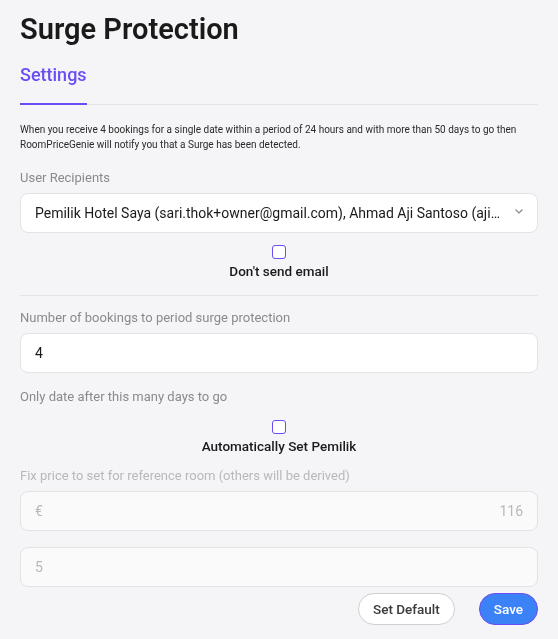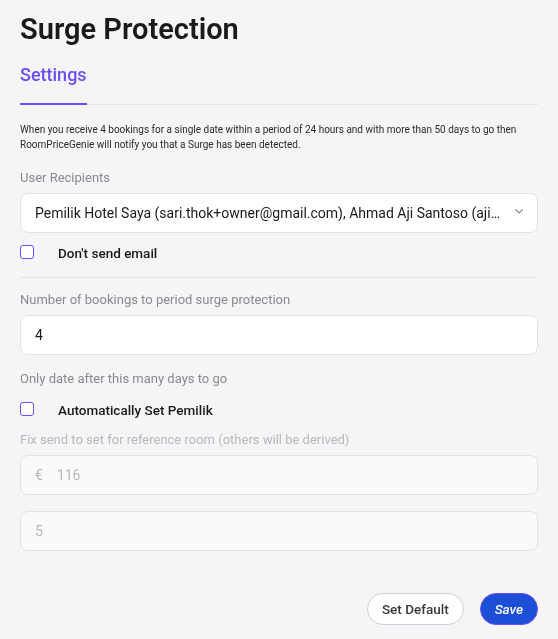--- a/index.html
+++ b/index.html
@@ -83,23 +83,24 @@
     .chevron-down-icon {
       width: 8px;
       height: 8px;
       flex-shrink: 0;
     }
     .chevron-down-icon svg {
       display: block;
     }
     .checkbox-row {
       display: flex;
-      align-items: flex-start;
-      gap: 24px;
+      align-items: center;
+      gap: 4px;
       margin-bottom: 14px;
+      flex-direction: column;
     }
     .checkbox {
       width: 14px;
       height: 14px;
       border: 1.5px solid #6a4df5;
       border-radius: 3px;
       background: #fff;
       cursor: pointer;
       flex-shrink: 0;
     }
@@ -134,50 +135,50 @@
     }
     .input-currency input {
       border: none;
       outline: none;
       padding: 11px 14px;
       font-size: 14px;
       font-family: inherit;
       background: transparent;
       color: #b8b8bc;
       flex: 1;
+      text-align: right;
     }
     .text-input.disabled {
       background: #fafafa;
       color: #b8b8bc;
     }
     .footer {
       position: absolute;
       bottom: 14px;
       right: 20px;
       display: flex;
-      gap: 16px;
+      gap: 24px;
     }
     .btn {
       padding: 7px 14px;
       border-radius: 16px;
       font-size: 13.5px;
       font-family: inherit;
       cursor: pointer;
       font-weight: 500;
     }
     .btn-secondary {
       background: #fff;
       border: 1px solid #d0d0d4;
       color: #3a3a3c;
     }
     .btn-primary {
-      background: #1d4ed8;
+      background: #3b82f6;
       border: 1px solid #6a4df5;
       color: #fff;
-      font-style: italic;
     }
   </style>
 </head>
 <body>
 
 <h1 class="page-title">Surge Protection</h1>
 
 <div class="tabs">
   <div class="tab active">Settings</div>
 </div>
@@ -210,21 +211,21 @@
 <div class="field-group">
   <div class="field-label">Only date after this many days to go</div>
 </div>
 
 <div class="checkbox-row">
   <div class="checkbox"></div>
   <span class="checkbox-label">Automatically Set Pemilik</span>
 </div>
 
 <div class="field-group">
-  <div class="field-label disabled">Fix send to set for reference room (others will be derived)</div>
+  <div class="field-label disabled">Fix price to set for reference room (others will be derived)</div>
   <div class="input-currency disabled">
     <span class="currency-symbol">€</span>
     <input disabled="" value="116" style="">
   </div>
 </div>
 
 <div class="field-group">
   <input class="text-input disabled" disabled="" value="5" style="">
 </div>
 

